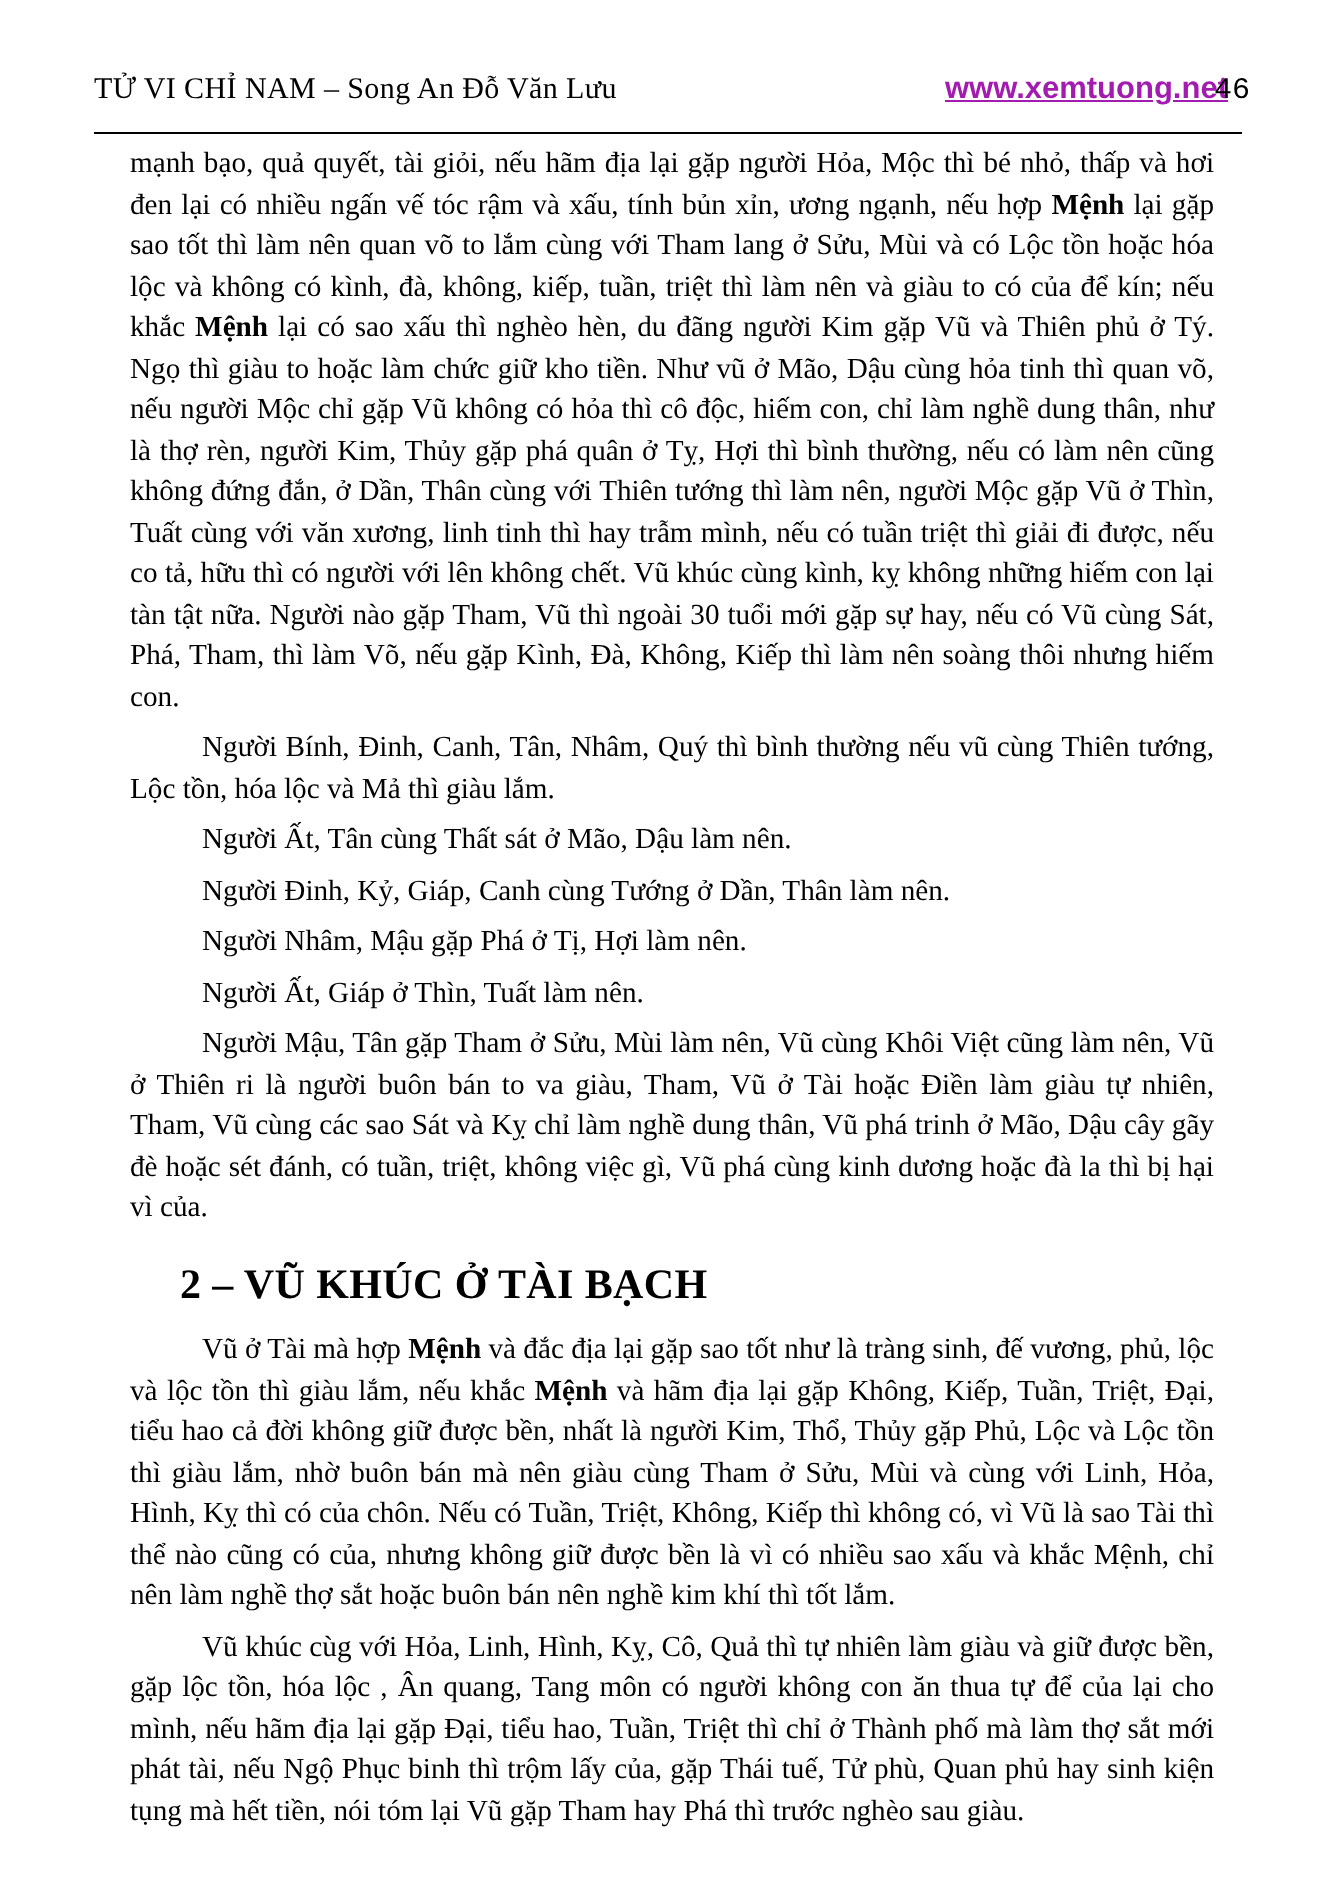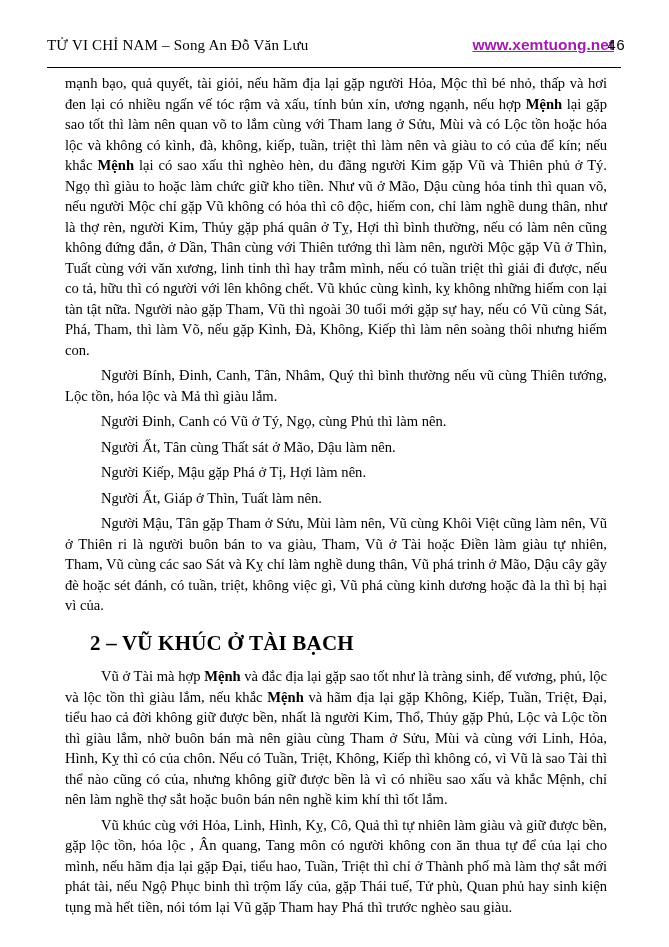--- a/index.html
+++ b/index.html
@@ -73,23 +73,23 @@
       <span class="website-link">www.xemtuong.net</span><span class="page-number">46</span>
     </span>
   </div>
 
   <hr class="divider">
 
   <div class="doc-body">
 
   <p class="para"><span>mạnh bạo, quả quyết, tài giỏi, nếu hãm địa lại gặp người Hỏa, Mộc thì bé nhỏ, thấp và hơi đen lại có nhiều ngấn vế tóc rậm và xấu, tính bủn xỉn, ương ngạnh, nếu hợp </span><span class="bold">Mệnh</span><span> lại gặp sao tốt thì làm nên quan võ to lắm cùng với Tham lang ở Sửu, Mùi và có Lộc tồn hoặc hóa lộc và không có kình, đà, không, kiếp, tuần, triệt thì làm nên và giàu to có của để kín; nếu khắc </span><span class="bold">Mệnh</span><span> lại có sao xấu thì nghèo hèn, du đãng người Kim gặp Vũ và Thiên phủ ở Tý. Ngọ thì giàu to hoặc làm chức giữ kho tiền. Như vũ ở Mão, Dậu cùng hỏa tinh thì quan võ, nếu người Mộc chỉ gặp Vũ không có hỏa thì cô độc, hiếm con, chỉ làm nghề dung thân, như là thợ rèn, người Kim, Thủy gặp phá quân ở Tỵ, Hợi thì bình thường, nếu có làm nên cũng không đứng đắn, ở Dần, Thân cùng với Thiên tướng thì làm nên, người Mộc gặp Vũ ở Thìn, Tuất cùng với văn xương, linh tinh thì hay trẫm mình, nếu có tuần triệt thì giải đi được, nếu co tả, hữu thì có người với lên không chết. Vũ khúc cùng kình, kỵ không những hiếm con lại tàn tật nữa. Người nào gặp Tham, Vũ thì ngoài 30 tuổi mới gặp sự hay, nếu có Vũ cùng Sát, Phá, Tham, thì làm Võ, nếu gặp Kình, Đà, Không, Kiếp thì làm nên soàng thôi nhưng hiếm con.</span></p>
       <p class="para indent"><span>Người Bính, Đinh, Canh, Tân, Nhâm, Quý thì bình thường nếu vũ cùng Thiên tướng, Lộc tồn, hóa lộc và Mả thì giàu lắm.</span></p>
-      <p class="para indent"><span>Người Đinh, Canh có Vũ ở Tý, Ngọ, cùng Phủ thì làm nên.</span></p>
       <p class="para indent"><span>Người Ất, Tân cùng Thất sát ở Mão, Dậu làm nên.</span></p>
-      <p class="para indent"><span>Người Kiếp, Mậu gặp Phá ở Tị, Hợi làm nên.</span></p>
+      <p class="para indent"><span>Người Đinh, Kỷ, Giáp, Canh cùng Tướng ở Dần, Thân làm nên.</span></p>
+      <p class="para indent"><span>Người Nhâm, Mậu gặp Phá ở Tị, Hợi làm nên.</span></p>
       <p class="para indent"><span>Người Ất, Giáp ở Thìn, Tuất làm nên.</span></p>
       <p class="para indent"><span>Người Mậu, Tân gặp Tham ở Sửu, Mùi làm nên, Vũ cùng Khôi Việt cũng làm nên, Vũ ở Thiên ri là người buôn bán to va giàu, Tham, Vũ ở Tài hoặc Điền làm giàu tự nhiên, Tham, Vũ cùng các sao Sát và Kỵ chỉ làm nghề dung thân, Vũ phá trinh ở Mão, Dậu cây gãy đè hoặc  sét đánh, có tuần, triệt, không việc gì, Vũ phá cùng kinh dương hoặc đà la thì bị hại vì của.</span></p>
       <h2 class="section-heading"><span>2 – VŨ KHÚC Ở TÀI BẠCH</span></h2>
       <p class="para indent"><span>Vũ ở Tài mà hợp </span><span class="bold">Mệnh</span><span> và đắc địa lại gặp sao tốt như là tràng sinh, đế vương, phủ, lộc và lộc tồn thì giàu lắm, nếu khắc </span><span class="bold">Mệnh</span><span> và hãm địa lại gặp Không, Kiếp, Tuần, Triệt, Đại, tiểu hao cả đời không giữ được bền, nhất là người Kim, Thổ, Thủy gặp Phủ, Lộc  và Lộc tồn thì giàu lắm, nhờ buôn bán mà nên giàu cùng Tham ở Sửu, Mùi và cùng với Linh, Hỏa, Hình, Kỵ thì có của chôn. Nếu có Tuần, Triệt, Không, Kiếp thì không có, vì Vũ là sao Tài thì thể nào cũng có của, nhưng không giữ được bền là vì có nhiều sao xấu và khắc Mệnh, chỉ nên làm nghề thợ sắt hoặc buôn bán nên nghề kim khí thì tốt lắm.</span></p>
       <p class="para indent"><span>Vũ khúc cùg với Hỏa, Linh, Hình, Kỵ, Cô, Quả thì tự nhiên làm giàu và giữ được bền, gặp lộc tồn, hóa lộc , Ân quang, Tang môn có người không con ăn thua tự để của lại cho mình, nếu hãm địa lại gặp Đại, tiểu hao, Tuần, Triệt thì chỉ ở Thành phố mà làm thợ sắt mới phát tài, nếu Ngộ Phục binh thì trộm lấy của, gặp Thái tuế, Tử phù, Quan phủ hay sinh kiện tụng mà hết tiền, nói tóm lại Vũ gặp Tham hay Phá thì trước nghèo sau giàu.</span></p>
     </div>
 
 </div>
 
 </body></html>

